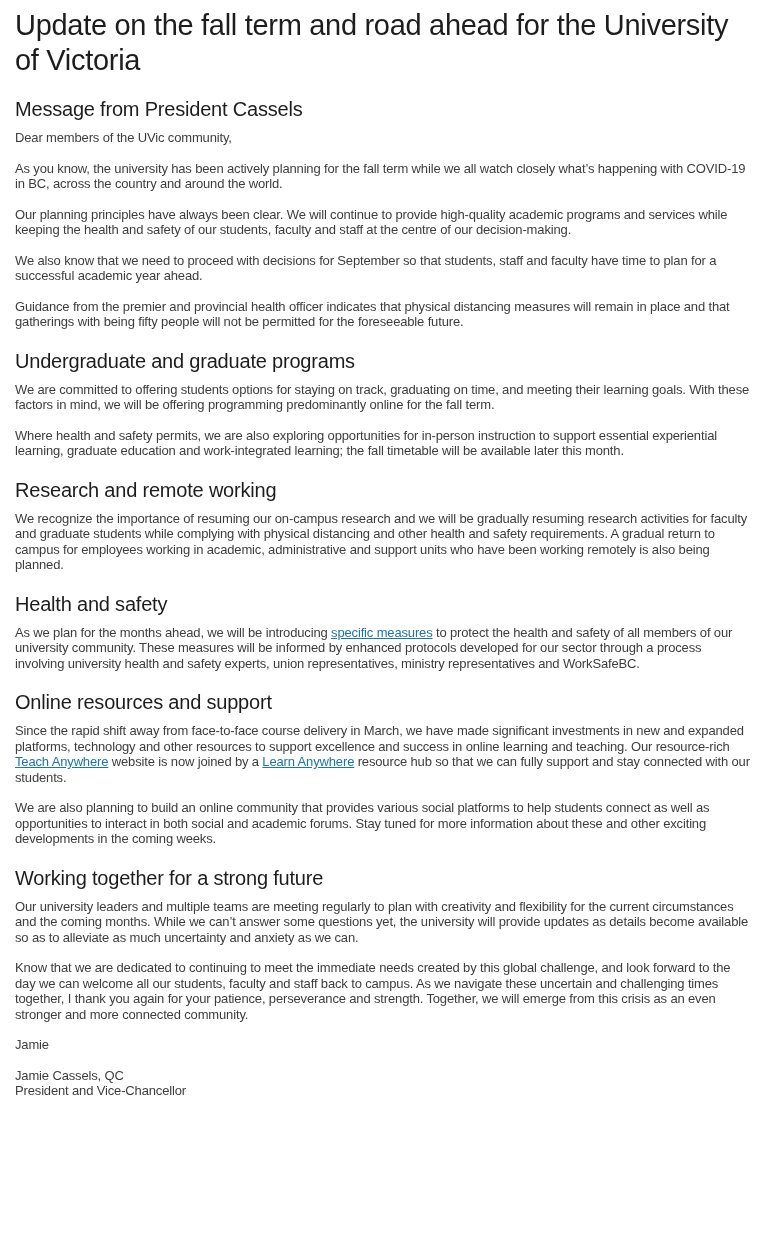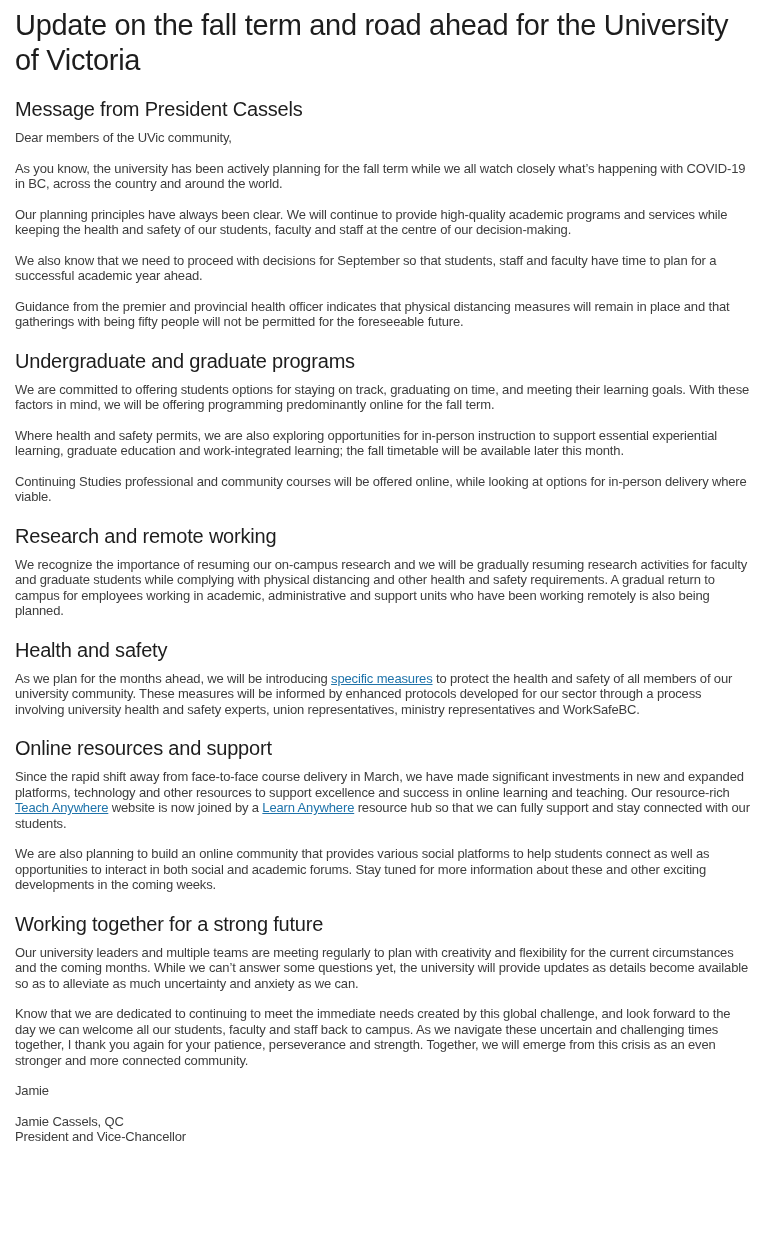--- a/index.html
+++ b/index.html
@@ -61,21 +61,20 @@
         <p class="paragraph"><span>Dear members of the UVic community,</span></p>
         <p class="paragraph"><span>As you know, the university has been actively planning for the fall term while we all watch closely what’s happening with COVID-19 in BC, across the country and around the world.</span></p>
         <p class="paragraph"><span>Our planning principles have always been clear. We will continue to provide high-quality academic programs and services while keeping the health and safety of our students, faculty and staff at the centre of our decision-making.</span></p>
         <p class="paragraph"><span>We also know that we need to proceed with decisions for September so that students, staff and faculty have time to plan for a successful academic year ahead.</span></p>
         <p class="paragraph"><span>Guidance from the premier and provincial health officer indicates that physical distancing measures will remain in place and that gatherings with being fifty people will not be permitted for the foreseeable future.</span></p>
       </section>
       <section>
         <h2 class="section-heading">Undergraduate and graduate programs</h2>
         <p class="paragraph"><span>We are committed to offering students options for staying on track, graduating on time, and meeting their learning goals. With these factors in mind, we will be offering programming predominantly online for the fall term.</span></p>
         <p class="paragraph"><span>Where health and safety permits, we are also exploring opportunities for in-person instruction to support essential experiential learning, graduate education and work-integrated learning; the fall timetable will be available later this month.</span></p>
-        <p class="paragraph"><span>Continuing Studies professional and community courses will be offered online, while looking at options for in-person delivery where viable.</span></p>
       </section>
       <section>
         <h2 class="section-heading">Research and remote working</h2>
         <p class="paragraph"><span>We recognize the importance of resuming our on-campus research and we will be gradually resuming research activities for faculty and graduate students while complying with physical distancing and other health and safety requirements. A gradual return to campus for employees working in academic, administrative and support units who have been working remotely is also being planned.</span></p>
       </section>
       <section>
         <h2 class="section-heading">Health and safety</h2>
         <p class="paragraph"><span>As we plan for the months ahead, we will be introducing </span><a class="inline-link" href="#">specific measures</a><span> to protect the health and safety of all members of our university community. These measures will be informed by enhanced protocols developed for our sector through a process involving university health and safety experts, union representatives, ministry representatives and WorkSafeBC.</span></p>
       </section>
       <section>

